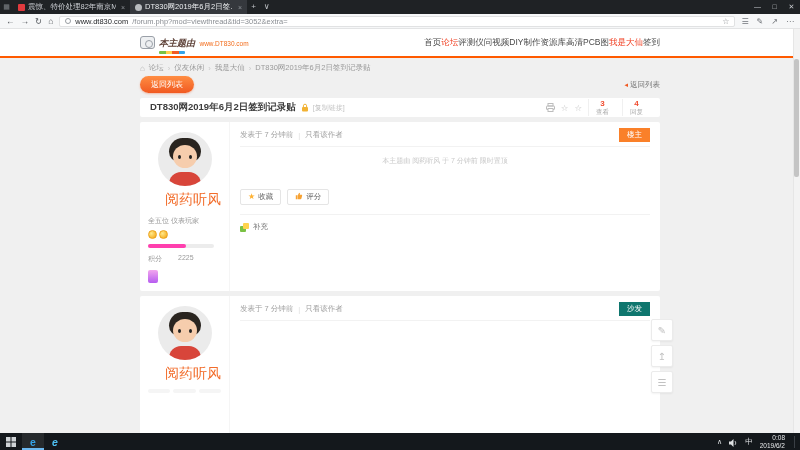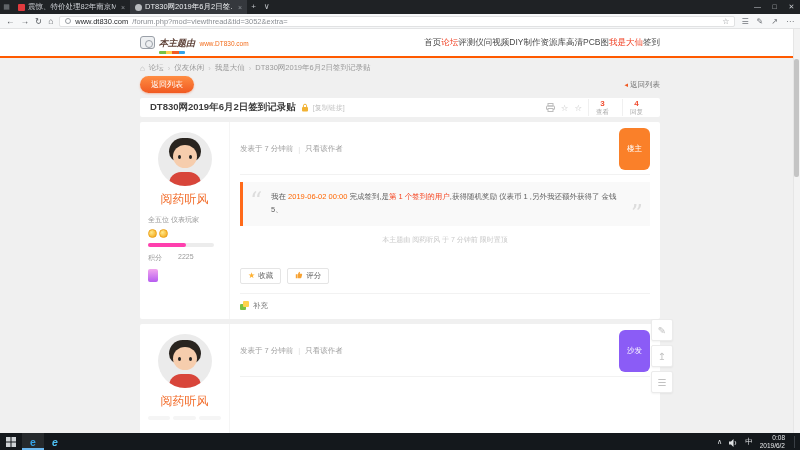--- a/index.html
+++ b/index.html
@@ -70,39 +70,39 @@
   .postcard{background:#fff;border-radius:2px;margin-top:5px;display:flex;align-items:stretch}
   .postcard--two{min-height:168px}
   .side{width:90px;padding:10px 8px 8px;border-right:1px solid #f5f5f5;flex:0 0 auto}
   .avatar-wrap{display:flex;justify-content:center}
   .avatar{position:relative;width:54px;height:54px;border-radius:50%;background:#ebebeb;overflow:hidden}
   .av-hair{position:absolute;left:11px;top:6px;width:32px;height:24px;background:#29241f;border-radius:16px 16px 12px 12px}
   .av-face{position:absolute;left:15px;top:13px;width:24px;height:23px;background:#f6cdad;border-radius:50%}
   .av-eye{position:absolute;top:23px;width:3px;height:4px;background:#222;border-radius:50%}
   .av-eye.l{left:20px}.av-eye.r{left:31px}
   .av-body{position:absolute;left:11px;top:40px;width:32px;height:16px;background:#d8453a;border-radius:12px 12px 0 0}
-  .uname{display:block;text-align:center;color:#f26c2a;font-size:12px;margin:5px 0 6px;cursor:pointer}
+  .uname{display:block;text-align:right;color:#f26c2a;font-size:14px;margin:5px 0 6px;cursor:pointer}
   .stats{display:flex;gap:3px;justify-content:center}
   .scell{flex:1;background:#f5f5f5;border-radius:2px;text-align:center;padding:2px 0;line-height:1.25}
   .scell .n{font-size:7.5px;color:#7d7d7d;display:block}
   .scell .l{font-size:6.5px;color:#b3b3b3;display:block}
   .rank{font-size:7px;color:#9a9a9a;margin-top:7px}
   .badges{display:flex;gap:2px;margin-top:4px}
   .coin{width:9px;height:9px;border-radius:50%;background:radial-gradient(circle at 35% 35%,#ffe98a,#f7b733 70%,#e08f12);border:1px solid #eda41d}
   .pbar{margin-top:5px;width:66px;height:4px;background:#ececec;border-radius:2px}
   .pfill{width:58%;height:100%;background:#ff3fae;border-radius:2px}
   .scorerow{display:flex;gap:16px;font-size:7px;color:#9a9a9a;margin-top:6px}
   .medal{width:10px;height:13px;border-radius:2px;background:linear-gradient(#f2a6ee,#b65cf0);margin-top:6px}
 
   .main{flex:1;padding:6px 10px 8px;min-width:0}
   .phead{display:flex;align-items:center;gap:5px;font-size:7.5px;color:#a0a0a0;border-bottom:1px solid #f2f2f2;padding-bottom:4px}
   .phead .pipe{color:#ddd}
-  .floorbtn{margin-left:auto;color:#fff;font-size:7.5px;padding:16px 8px;border-radius:6px;cursor:pointer}
+  .floorbtn{margin-left:auto;color:#fff;font-size:7.5px;padding:2px 8px;border-radius:0;cursor:pointer}
   .floor--lz{background:#fa8029}
-  .floor--sf{background:#8b5cf6}
+  .floor--sf{background:#0f766e}
   .quote{position:relative;background:#f9f9f9;border-left:3px solid #ff6a1a;margin-top:7px;padding:9px 28px;font-size:7.5px;color:#5e5e5e;line-height:1.7}
   .quote:before{content:"\201C";position:absolute;left:7px;top:-1px;font-size:24px;color:#ddd;font-family:"DejaVu Serif",serif}
   .quote:after{content:"\201D";position:absolute;right:7px;bottom:-9px;font-size:24px;color:#ddd;font-family:"DejaVu Serif",serif}
   .hl-orange{color:#f60}
   .hl-red{color:#f5431f}
   .pfooter{text-align:center;font-size:7px;color:#c9c9c9;margin-top:9px}
   .chips{display:flex;gap:6px;margin-top:23px}
   .chip{display:inline-flex;align-items:center;gap:3px;border:1px solid #e5e5e5;border-radius:2px;padding:2px 7px;font-size:7.5px;color:#666;background:#fff;cursor:pointer}
   .chip .cicon{color:#ffb233;font-size:8px;line-height:1}
   .supp{border-top:1px solid #f2f2f2;margin-top:9px;padding-top:7px;display:flex;gap:4px;align-items:center;font-size:7.5px;color:#777}
@@ -284,23 +284,20 @@
             <span>2225</span>
           </div>
           <div class="medal"></div>
         </div>
         <div class="main">
           <div class="phead">
             <span>发表于 7 分钟前</span>
             <span class="pipe">|</span>
             <span>只看该作者</span>
             <span class="floorbtn floor--lz">楼主</span>
-          </div>
-          <div class="quote">
-            <span>我在 </span><span class="hl-orange">2019-06-02 00:00</span><span> 完成签到,是</span><span class="hl-red">第 1 个签到的用户</span><span>,获得随机奖励 仪表币 1 ,另外我还额外获得了 金钱5、</span>
           </div>
           <div class="pfooter">本主题由 阅药听风 于 7 分钟前 限时置顶</div>
           <div class="chips">
             <span class="chip">
               <span class="cicon">★</span>
               <span>收藏</span>
             </span>
             <span class="chip">
               <span class="cicon"><svg width="8" height="8" viewBox="0 0 10 10">
                     <path d="M1 4h2v5H1zM3.5 9V4.2L5.2.8c.9.1 1.2.7 1 1.5L5.9 3.5H8c.7 0 1.1.5.9 1.2L8 8.2c-.15.5-.6.8-1.1.8z" fill="#f7a233"></path>

